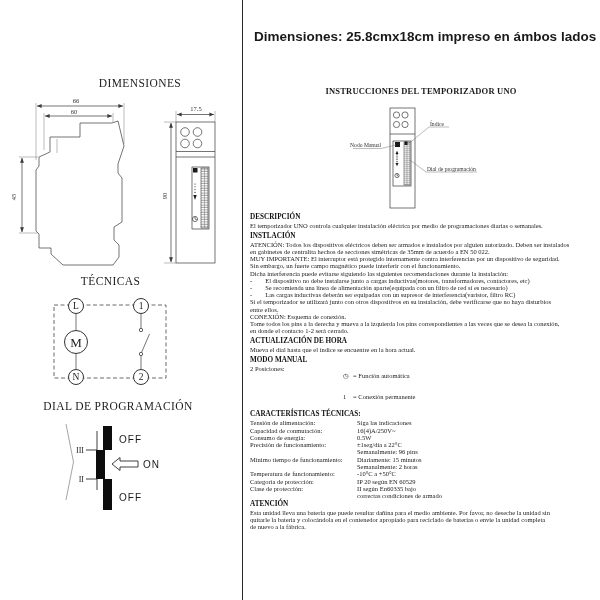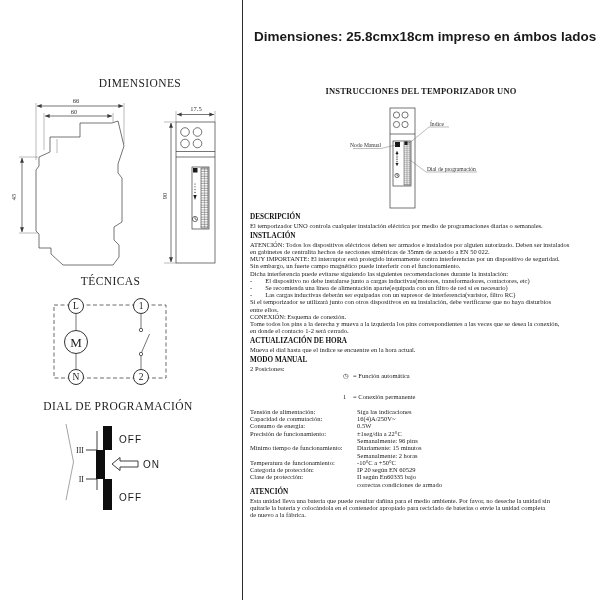--- a/index.html
+++ b/index.html
@@ -241,20 +241,21 @@
     <span class="modo-defs">
       <span class="line" style="display:block;">
         <span class="sym">◷</span><span>= Función automática</span>
       </span>
       <span class="line" style="display:block;">
         <span class="sym">1</span><span>= Conexión permanente</span>
       </span>
     </span>
   </div>
 
+  <div class="sec-heading">CARACTERÍSTICAS TÉCNICAS:</div>
   <div class="char-row">
     <span class="char-label">Tensión de alimentación:</span>
     <span class="char-value">Siga las indicaciones</span>
   </div>
   <div class="char-row">
     <span class="char-label">Capacidad de conmutación:</span>
     <span class="char-value">16(4)A/250V~</span>
   </div>
   <div class="char-row">
     <span class="char-label">Consumo de energía:</span>

